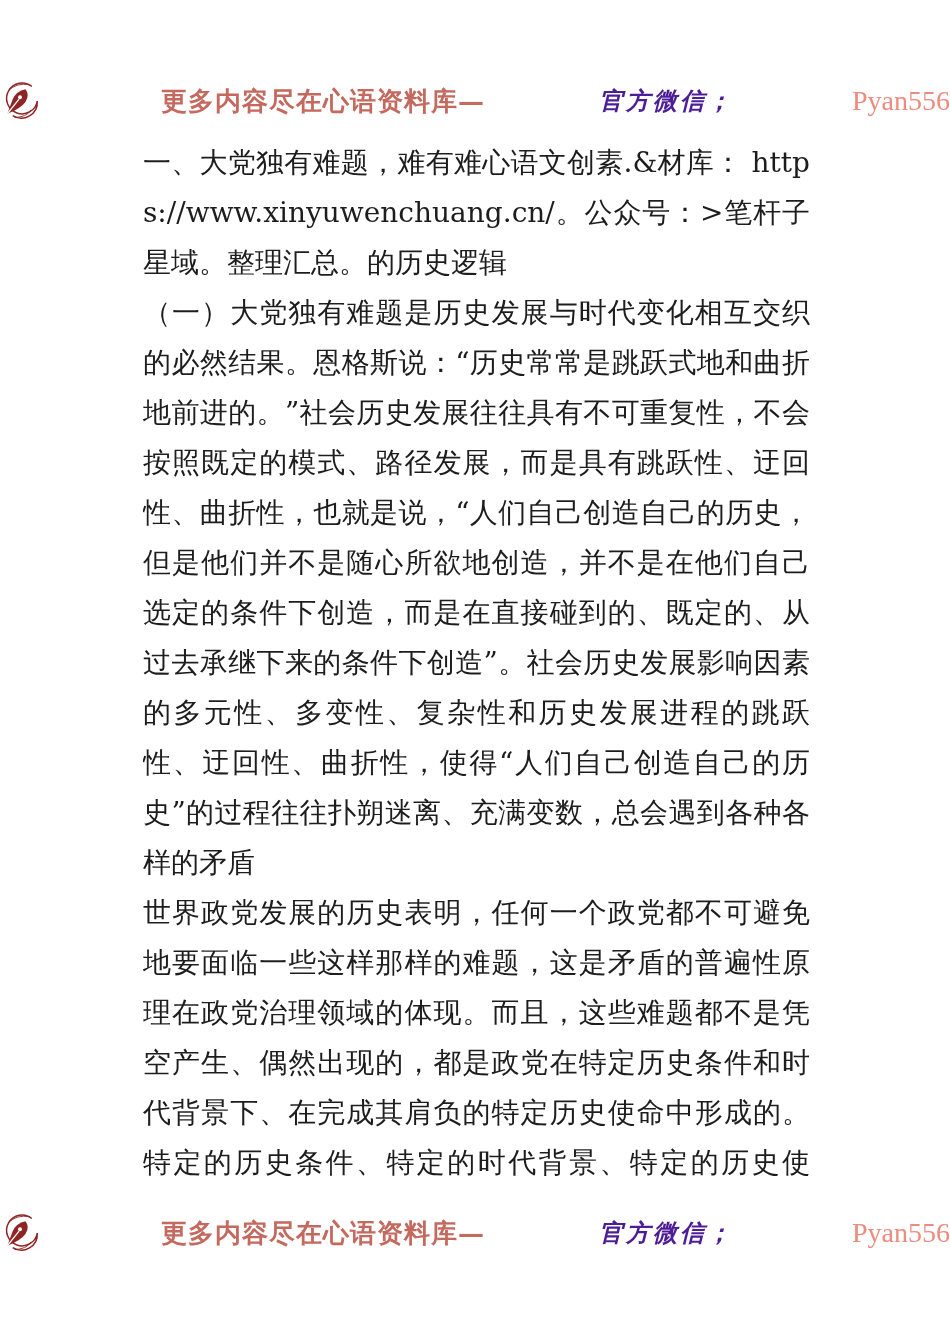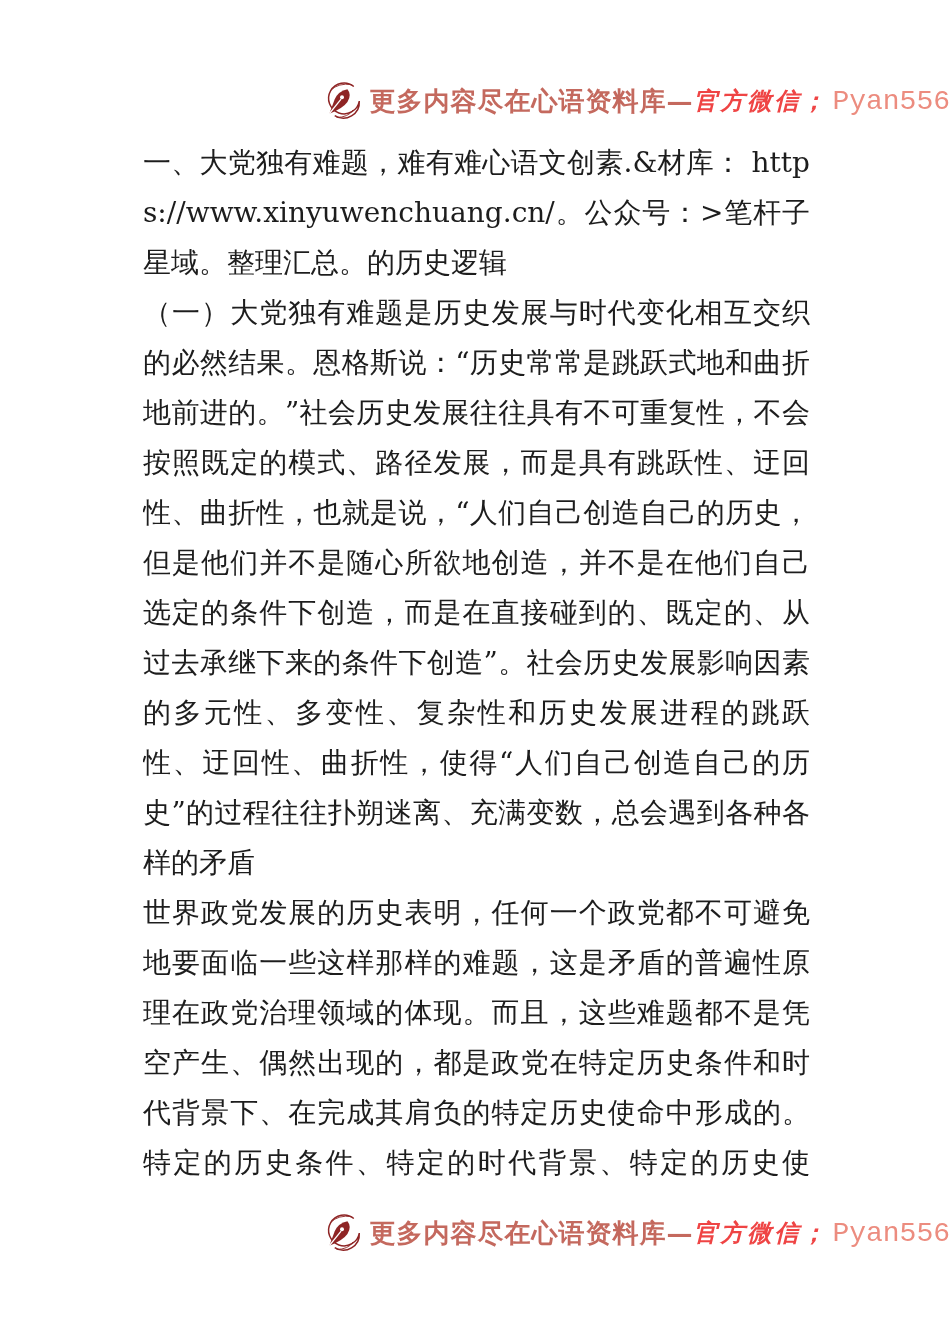--- a/index.html
+++ b/index.html
@@ -18,21 +18,21 @@
     position: absolute;
     inset: 0;
     background: #ffffff;
   }
   
   .wm-row {
     position: absolute;
     left: 0;
     width: 100%;
     display: flex;
-    justify-content: flex-end;
+    justify-content: space-between;
     align-items: center;
     white-space: nowrap;
   }
   .wm-row.header { top: 72px; height: 58px; }
   .wm-row.footer { top: 1204px; height: 58px; }
   .wm-logo {
     width: 40px;
     height: 48px;
     margin-right: 7px;
     flex: 0 0 auto;
@@ -42,25 +42,25 @@
     font-size: 26px;
     font-weight: bold;
     color: #c4695e;
     letter-spacing: 1px;
   }
   .wm-label {
     font-family: "DejaVu Serif", "Liberation Serif", serif;
     font-size: 24px;
     font-style: italic;
     font-weight: bold;
-    color: #ef4444;
+    color: #4c1d95;
     letter-spacing: 3px;
   }
   .wm-account {
-    font-family: Liberation Mono, monospace;
+    font-family: Liberation Serif, serif;
     font-size: 28px;
     color: #ec8c7f;
     margin-left: 4px;
   }
   
   .doc-body {
     position: absolute;
     left: 143px;
     top: 138px;
     width: 667px;

